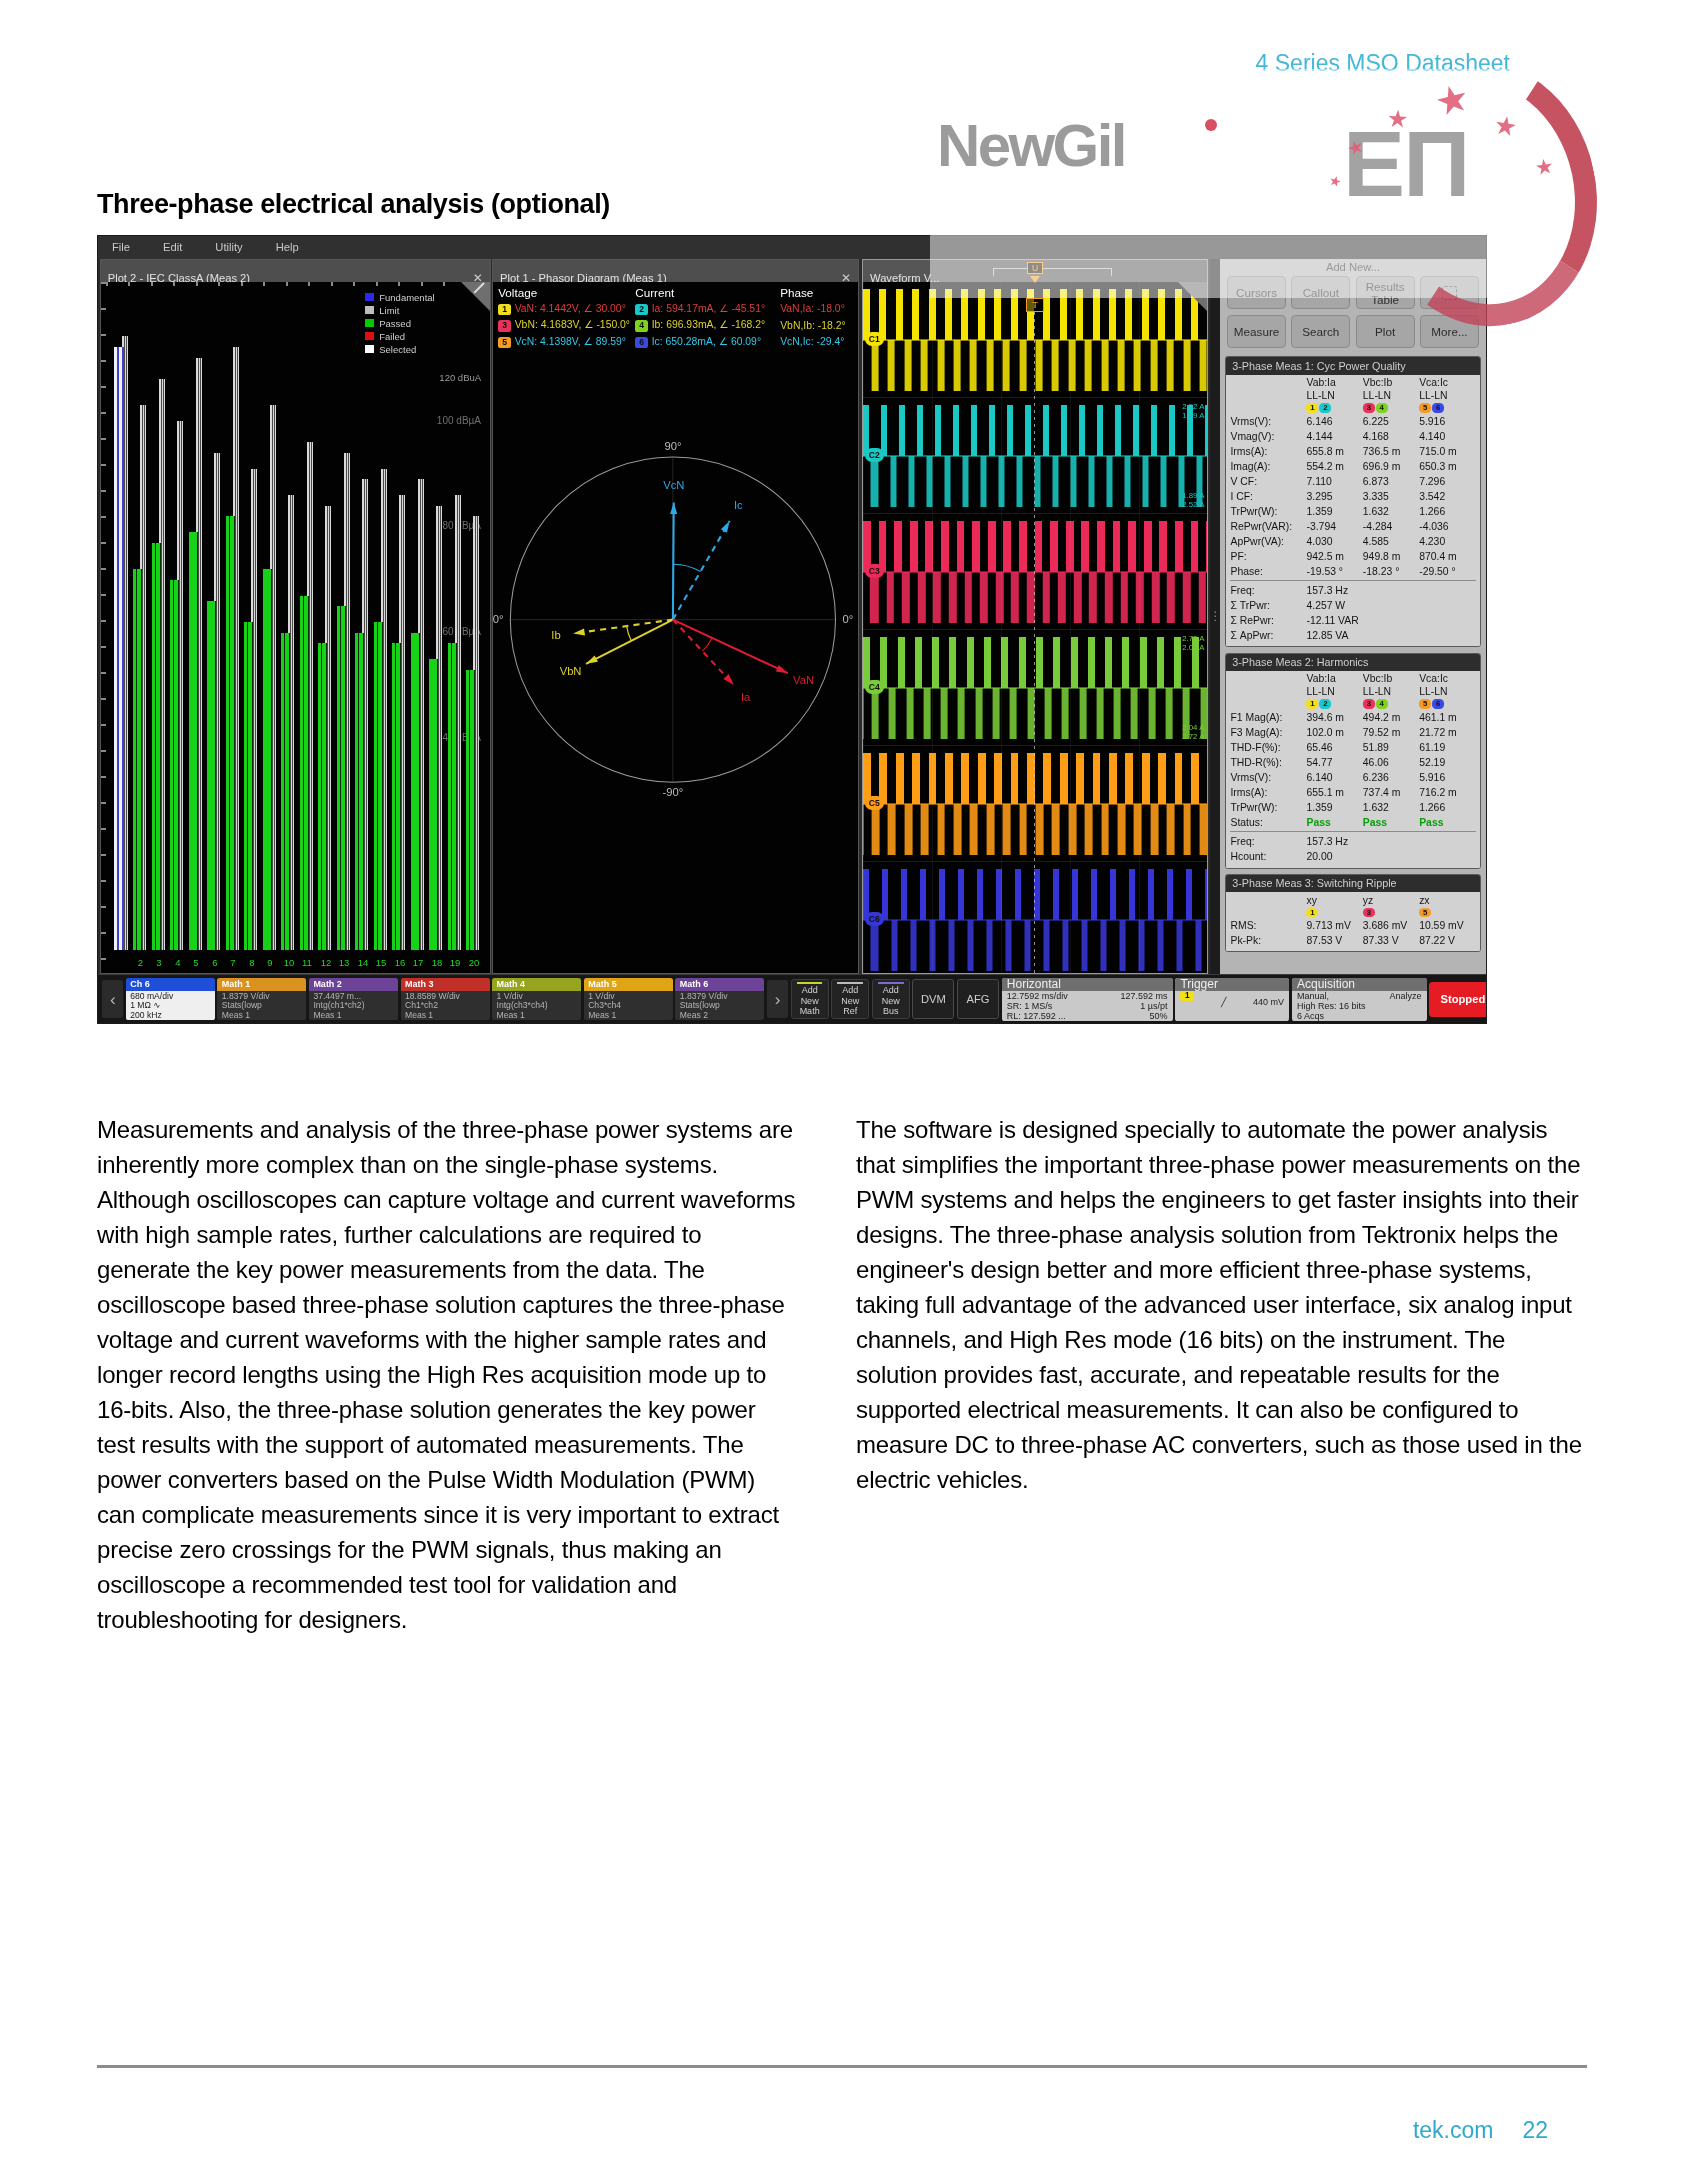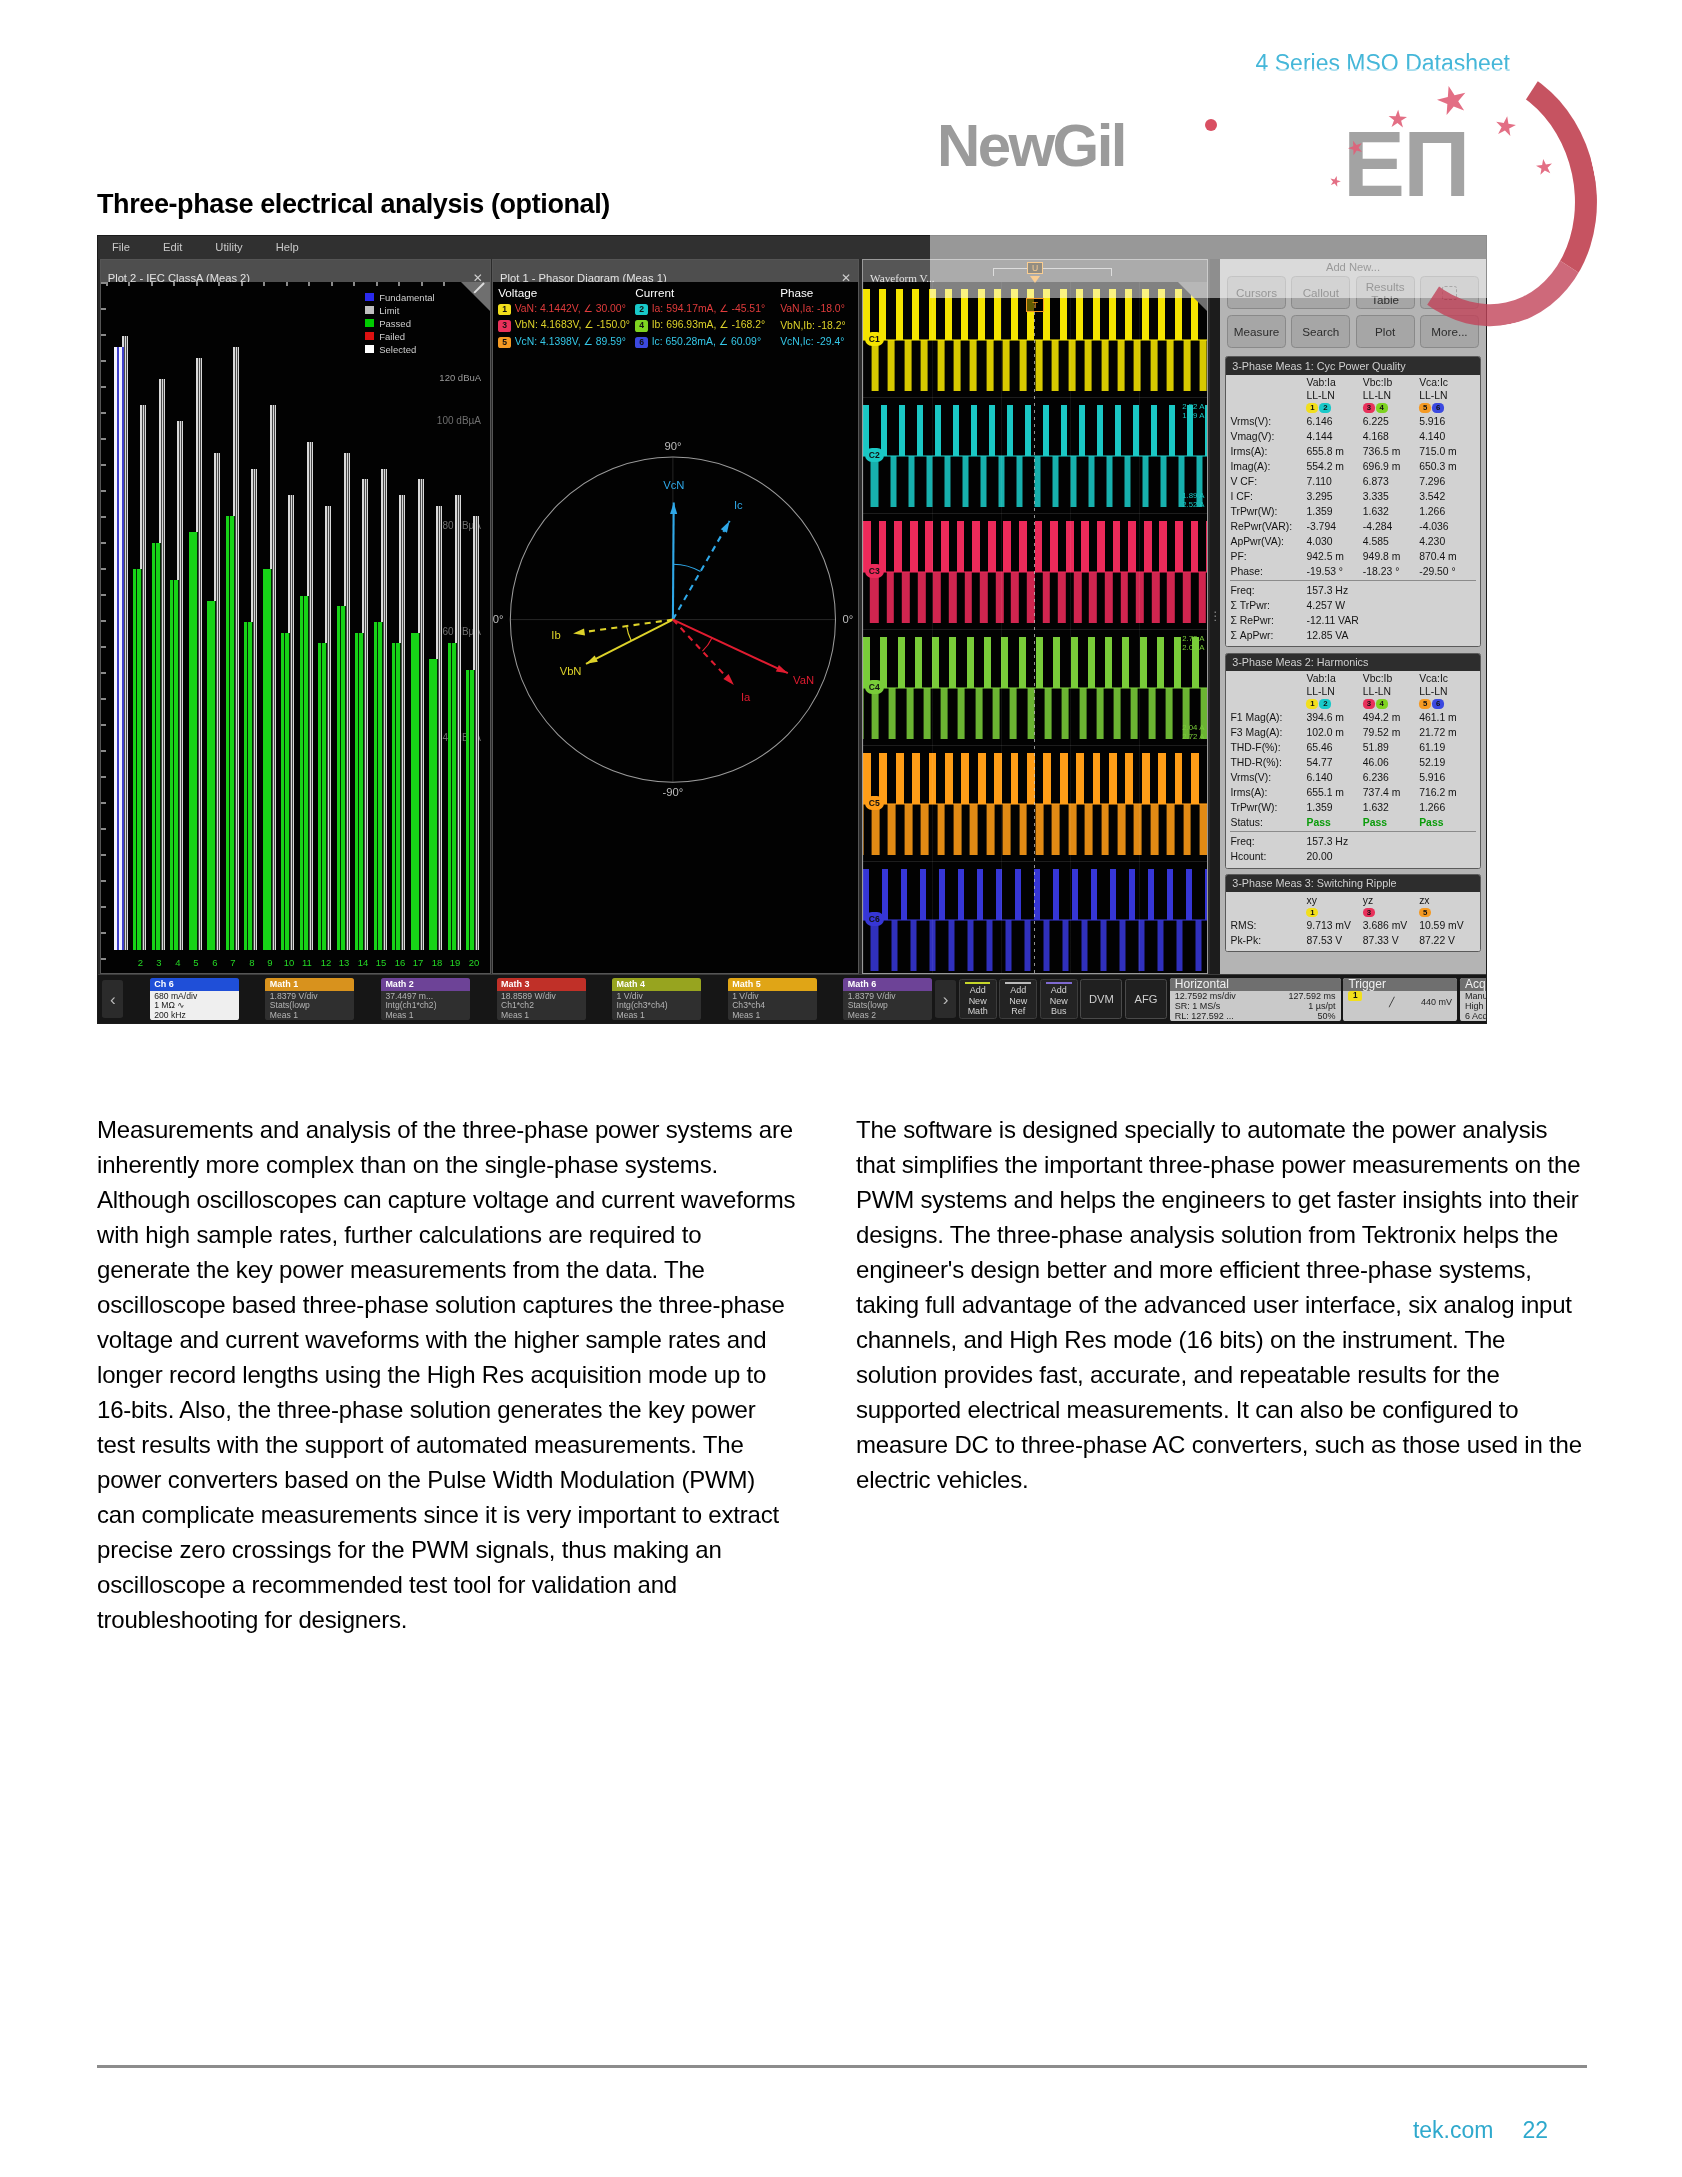--- a/index.html
+++ b/index.html
@@ -68,21 +68,21 @@
                transform:rotate(-45deg);z-index:5;}
 
   
   .ph-head{display:grid;grid-template-columns:137px 145px 80px;padding:3.5px 5.2px 1.7px;color:#fff;font-size:11.7px;}
   .ph-row{display:grid;grid-template-columns:137px 145px 80px;padding:1.7px 5.2px;font-size:10.4px;align-items:center;}
   .ch-badge{display:inline-block;min-width:13px;height:11.2px;border-radius:2.6px;color:#111;
             font-size:8.6px;font-weight:bold;text-align:center;line-height:11.2px;margin-right:3.5px;}
   .ph-svg{position:absolute;left:0;top:111px;}
 
   
-  .wv .titlebar{background:#565656;font-family:Liberation Serif, serif;}
+  .wv .titlebar{background:#565656;}
   .wv-bracket{position:absolute;left:130px;right:95px;top:8.6px;height:7.8px;
               border-left:1.7px solid #bbb;border-right:1.7px solid #bbb;border-top:0.9px solid #bbb;}
   .mk-u{position:absolute;left:calc(50% - 7.8px);top:2.6px;width:15.6px;height:12px;border:0.9px solid #f59a23;
         color:#f59a23;font-size:8.6px;text-align:center;line-height:10.4px;background:#241a05;z-index:6;}
   .mk-arrow{position:absolute;left:calc(50% - 5.2px);top:16.4px;width:0;height:0;z-index:6;
             border-left:5.2px solid transparent;border-right:5.2px solid transparent;border-top:7px solid #f59a23;}
   .mk-t{position:absolute;left:calc(50% - 8.6px);top:38px;width:17.3px;height:14px;border:0.9px solid #f59a23;
         color:#f59a23;font-size:9.5px;text-align:center;line-height:12px;background:rgba(0,0,0,.6);z-index:6;}
   .wave-rows{position:absolute;inset:0;}
   .wave-row{position:relative;height:116px;border-bottom:0.9px solid #1d1d1d;overflow:hidden;}
@@ -114,21 +114,21 @@
   .m-row{display:grid;grid-template-columns:76px 1fr 1fr 1fr;line-height:15px;}
   .m-green{color:#0a9c0a;font-weight:bold;}
   .m-sep{border-top:0.9px solid #8b8b8b;margin:1.7px 0;}
   .m-foot{display:grid;grid-template-columns:76px 1fr;line-height:15px;}
 
   
   .bottom-bar{position:absolute;left:0;right:0;bottom:0;height:49px;background:#161616;
               border-top:0.9px solid #3c3c3c;display:flex;align-items:center;gap:2.6px;padding:0 4.3px;overflow:hidden;}
   .nav-arrow{flex:none;width:21px;height:38px;background:#2b2b2b;color:#b9b9b9;display:flex;
              align-items:center;justify-content:center;font-size:17.3px;border-radius:2.6px;}
-  .ch-card{flex:none;width:89px;height:42px;border-radius:2.6px;overflow:hidden;background:#2f2f2f;margin-left:24px;}
+  .ch-card{flex:none;width:89px;height:42px;border-radius:2.6px;overflow:hidden;background:#2f2f2f;}
   .ch-head{height:13px;font-size:9px;font-weight:bold;color:#fff;padding:0 4.3px;line-height:13px;}
   .ch-lines{font-size:8.6px;color:#b5b5b5;line-height:9.5px;padding:0.9px 4.3px;}
   .ch-card.sel .ch-lines{background:#efefef;color:#191919;height:28.5px;}
   .add-btn{flex:none;width:38px;height:40px;background:#232323;border:0.9px solid #3d3d3d;border-radius:2.6px;
            color:#d4d4d4;font-size:9px;line-height:10.4px;text-align:center;}
   .add-accent{height:2.6px;margin:1.7px 5.2px 0.9px;}
   .sq-btn{flex:none;width:42px;height:40px;background:#202020;border:0.9px solid #4a4a4a;border-radius:2.6px;
           color:#cfcfcf;font-size:11.2px;display:flex;align-items:center;justify-content:center;}
   .info-panel{flex:none;height:43px;background:#c9c9c9;border-radius:2.6px;overflow:hidden;font-size:9px;color:#1d1d1d;}
   .ip-title{background:#6f6f6f;color:#f0f0f0;font-size:12px;padding:0 5.2px;height:13px;line-height:13px;}

